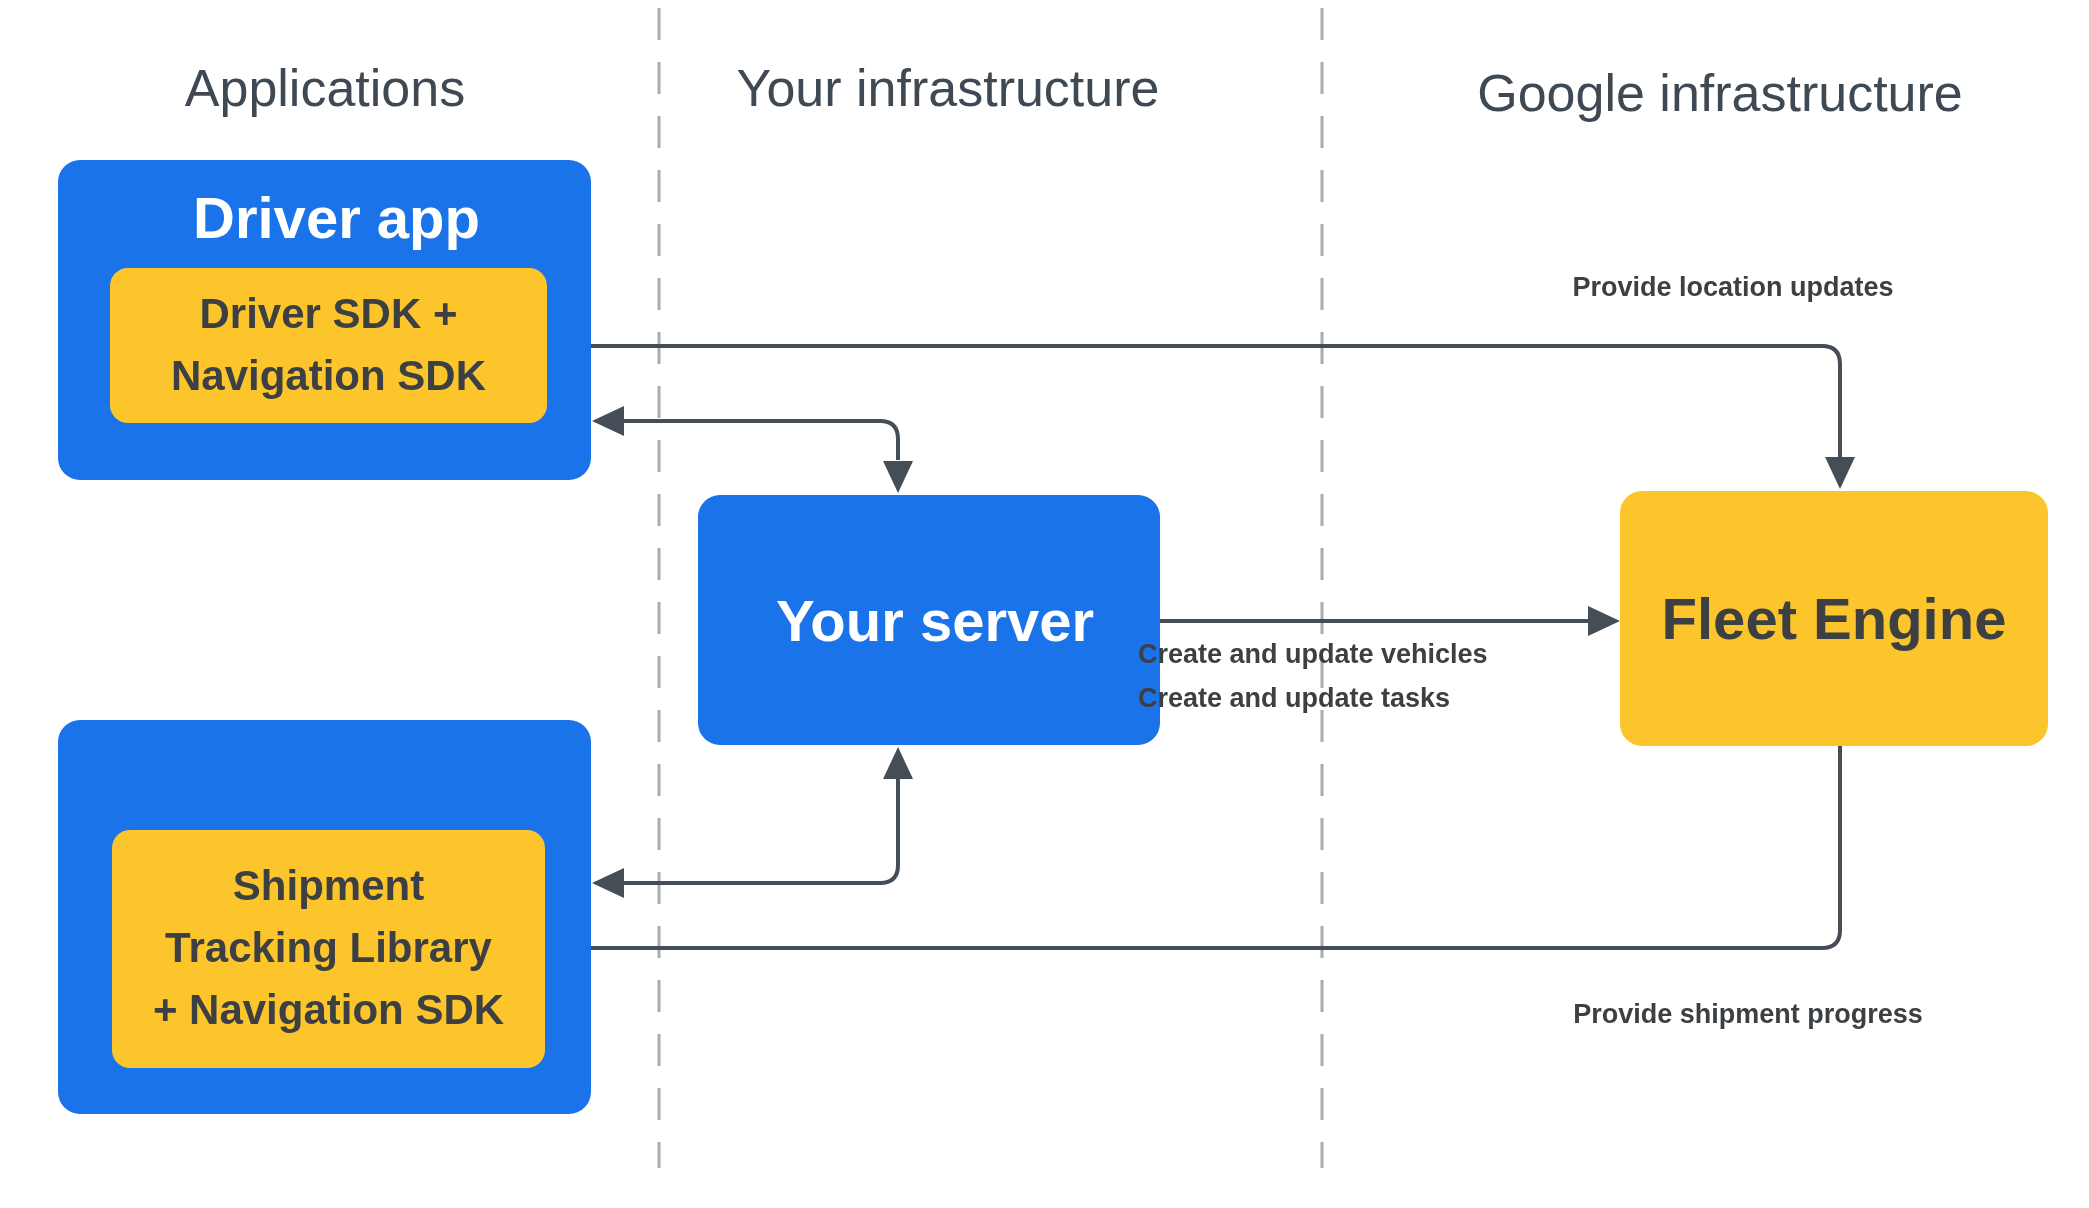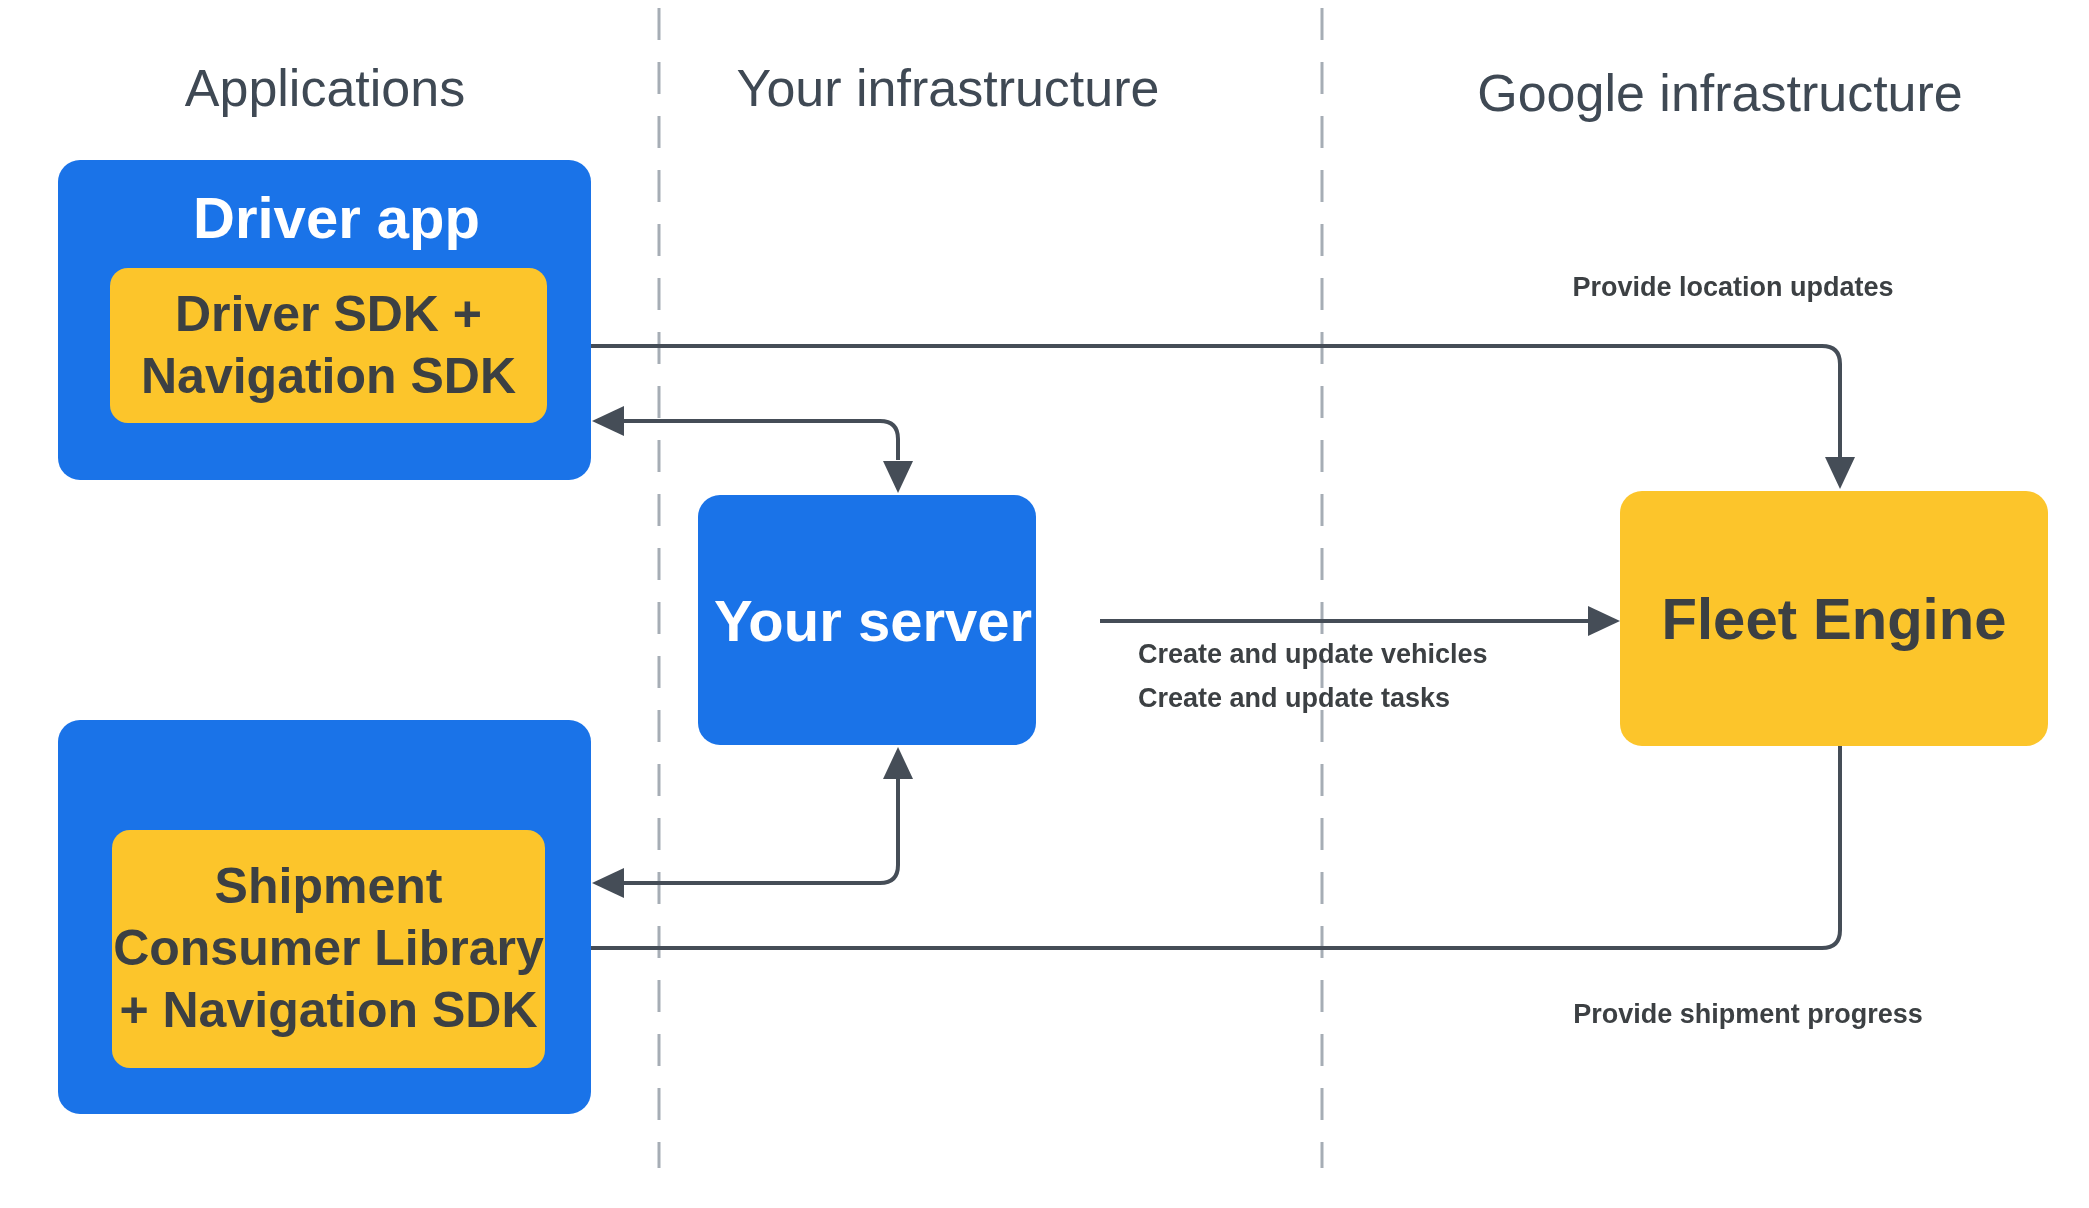--- a/index.html
+++ b/index.html
@@ -48,21 +48,21 @@
     text-align: center;
     font-size: 58px;
     font-weight: 700;
     color: #ffffff;
     white-space: nowrap;
     padding-left: 12px;
   }
   .sdk-text {
     width: 100%;
     text-align: center;
-    font-size: 50px;
+    font-size: 42px;
     font-weight: 700;
     line-height: 62px;
     color: var(--dark-text, #3c4043);
     white-space: nowrap;
   }
   .center-flex {
     display: flex;
     align-items: center;
     justify-content: center;
   }
@@ -135,26 +135,26 @@
     <div class="box-title" style="margin-top:24px;">Driver app</div>
     <div class="node yellow-box" style="left:52px; top:108px; width:437px; height:155px;">
       <div class="sdk-text" style="margin-top:15px;">Driver SDK +</div>
       <div class="sdk-text">Navigation SDK</div>
     </div>
   </div>
 
   <div class="node blue-box" style="left:58px; top:712px; width:533px; height:394px;">
     <div class="node yellow-box" style="left:54px; top:110px; width:433px; height:238px;">
       <div class="sdk-text" style="margin-top:25px;">Shipment</div>
-      <div class="sdk-text">Consumer Library</div>
+      <div class="sdk-text">Tracking Library</div>
       <div class="sdk-text">+ Navigation SDK</div>
     </div>
   </div>
 
-  <div class="node blue-box center-flex" style="left:698px; top:487px; width:338px; height:250px;padding-left:12px;">
+  <div class="node blue-box center-flex" style="left:698px; top:487px; width:462px; height:250px;padding-left:12px;">
     <div class="big-label server-title">Your server</div>
   </div>
 
   <div class="node yellow-box center-flex" style="left:1620px; top:483px; width:428px; height:255px; border-radius:22px;">
     <div class="big-label fleet-title">Fleet Engine</div>
   </div>
 
   <div class="edge-label centered" style="left:1433px; top:264px;">Provide location updates</div>
 
   <div class="edge-label centered" style="left:1448px; top:991px;">Provide shipment progress</div>

